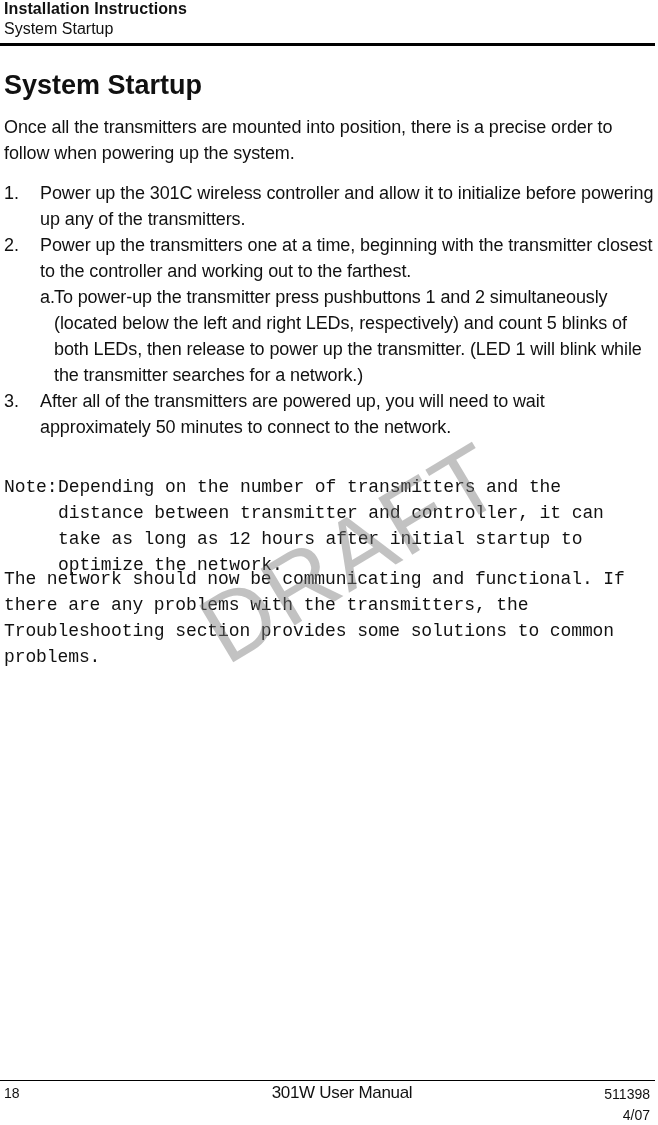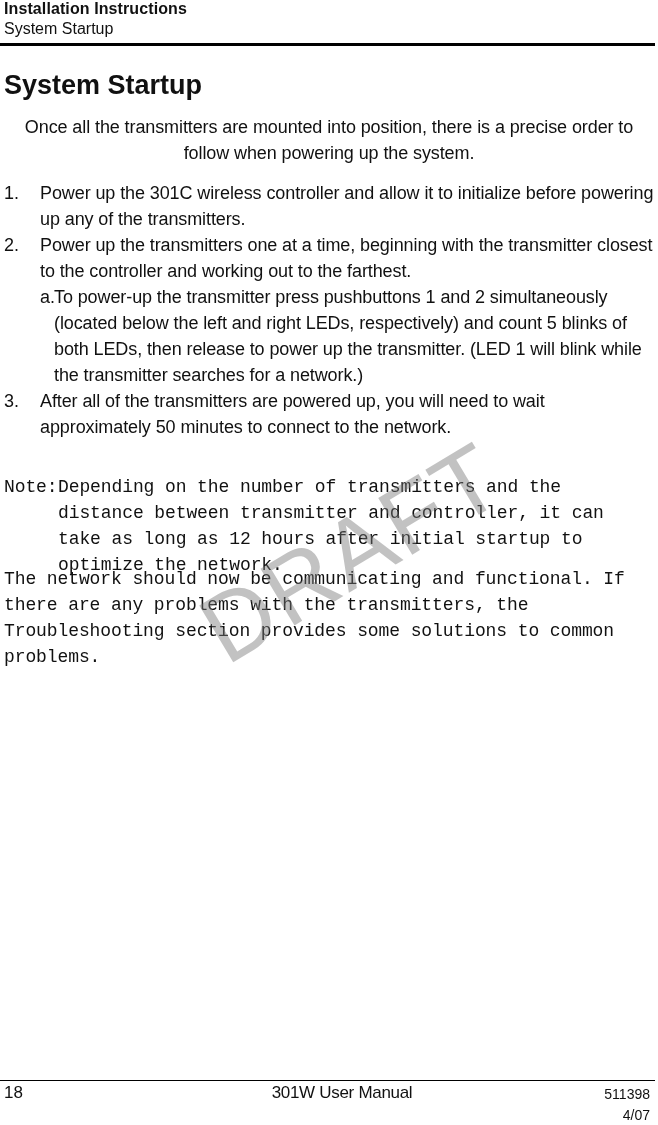--- a/index.html
+++ b/index.html
@@ -52,21 +52,20 @@
       font-size: 18px;
       line-height: 26px;
       letter-spacing: -0.1px;
     }
     .intro {
       position: absolute;
       left: 4px;
       top: 114px;
       width: 650px;
       margin: 0;
-      text-align: center;
     }
     .steps {
       position: absolute;
       left: 4px;
       top: 180px;
       width: 654px;
       margin: 0;
       padding: 0;
       list-style: none;
     }
@@ -129,21 +128,21 @@
       left: 0px;
       top: 1080px;
       width: 655px;
       height: 1px;
       background: #000000;
     }
     .footer-left {
       position: absolute;
       left: 4px;
       top: 1082px;
-      font-size: 17px;
+      font-size: 14px;
       line-height: 22px;
     }
     .footer-center {
       position: absolute;
       left: 242px;
       top: 1082px;
       width: 200px;
       text-align: center;
       font-size: 17px;
       line-height: 22px;

